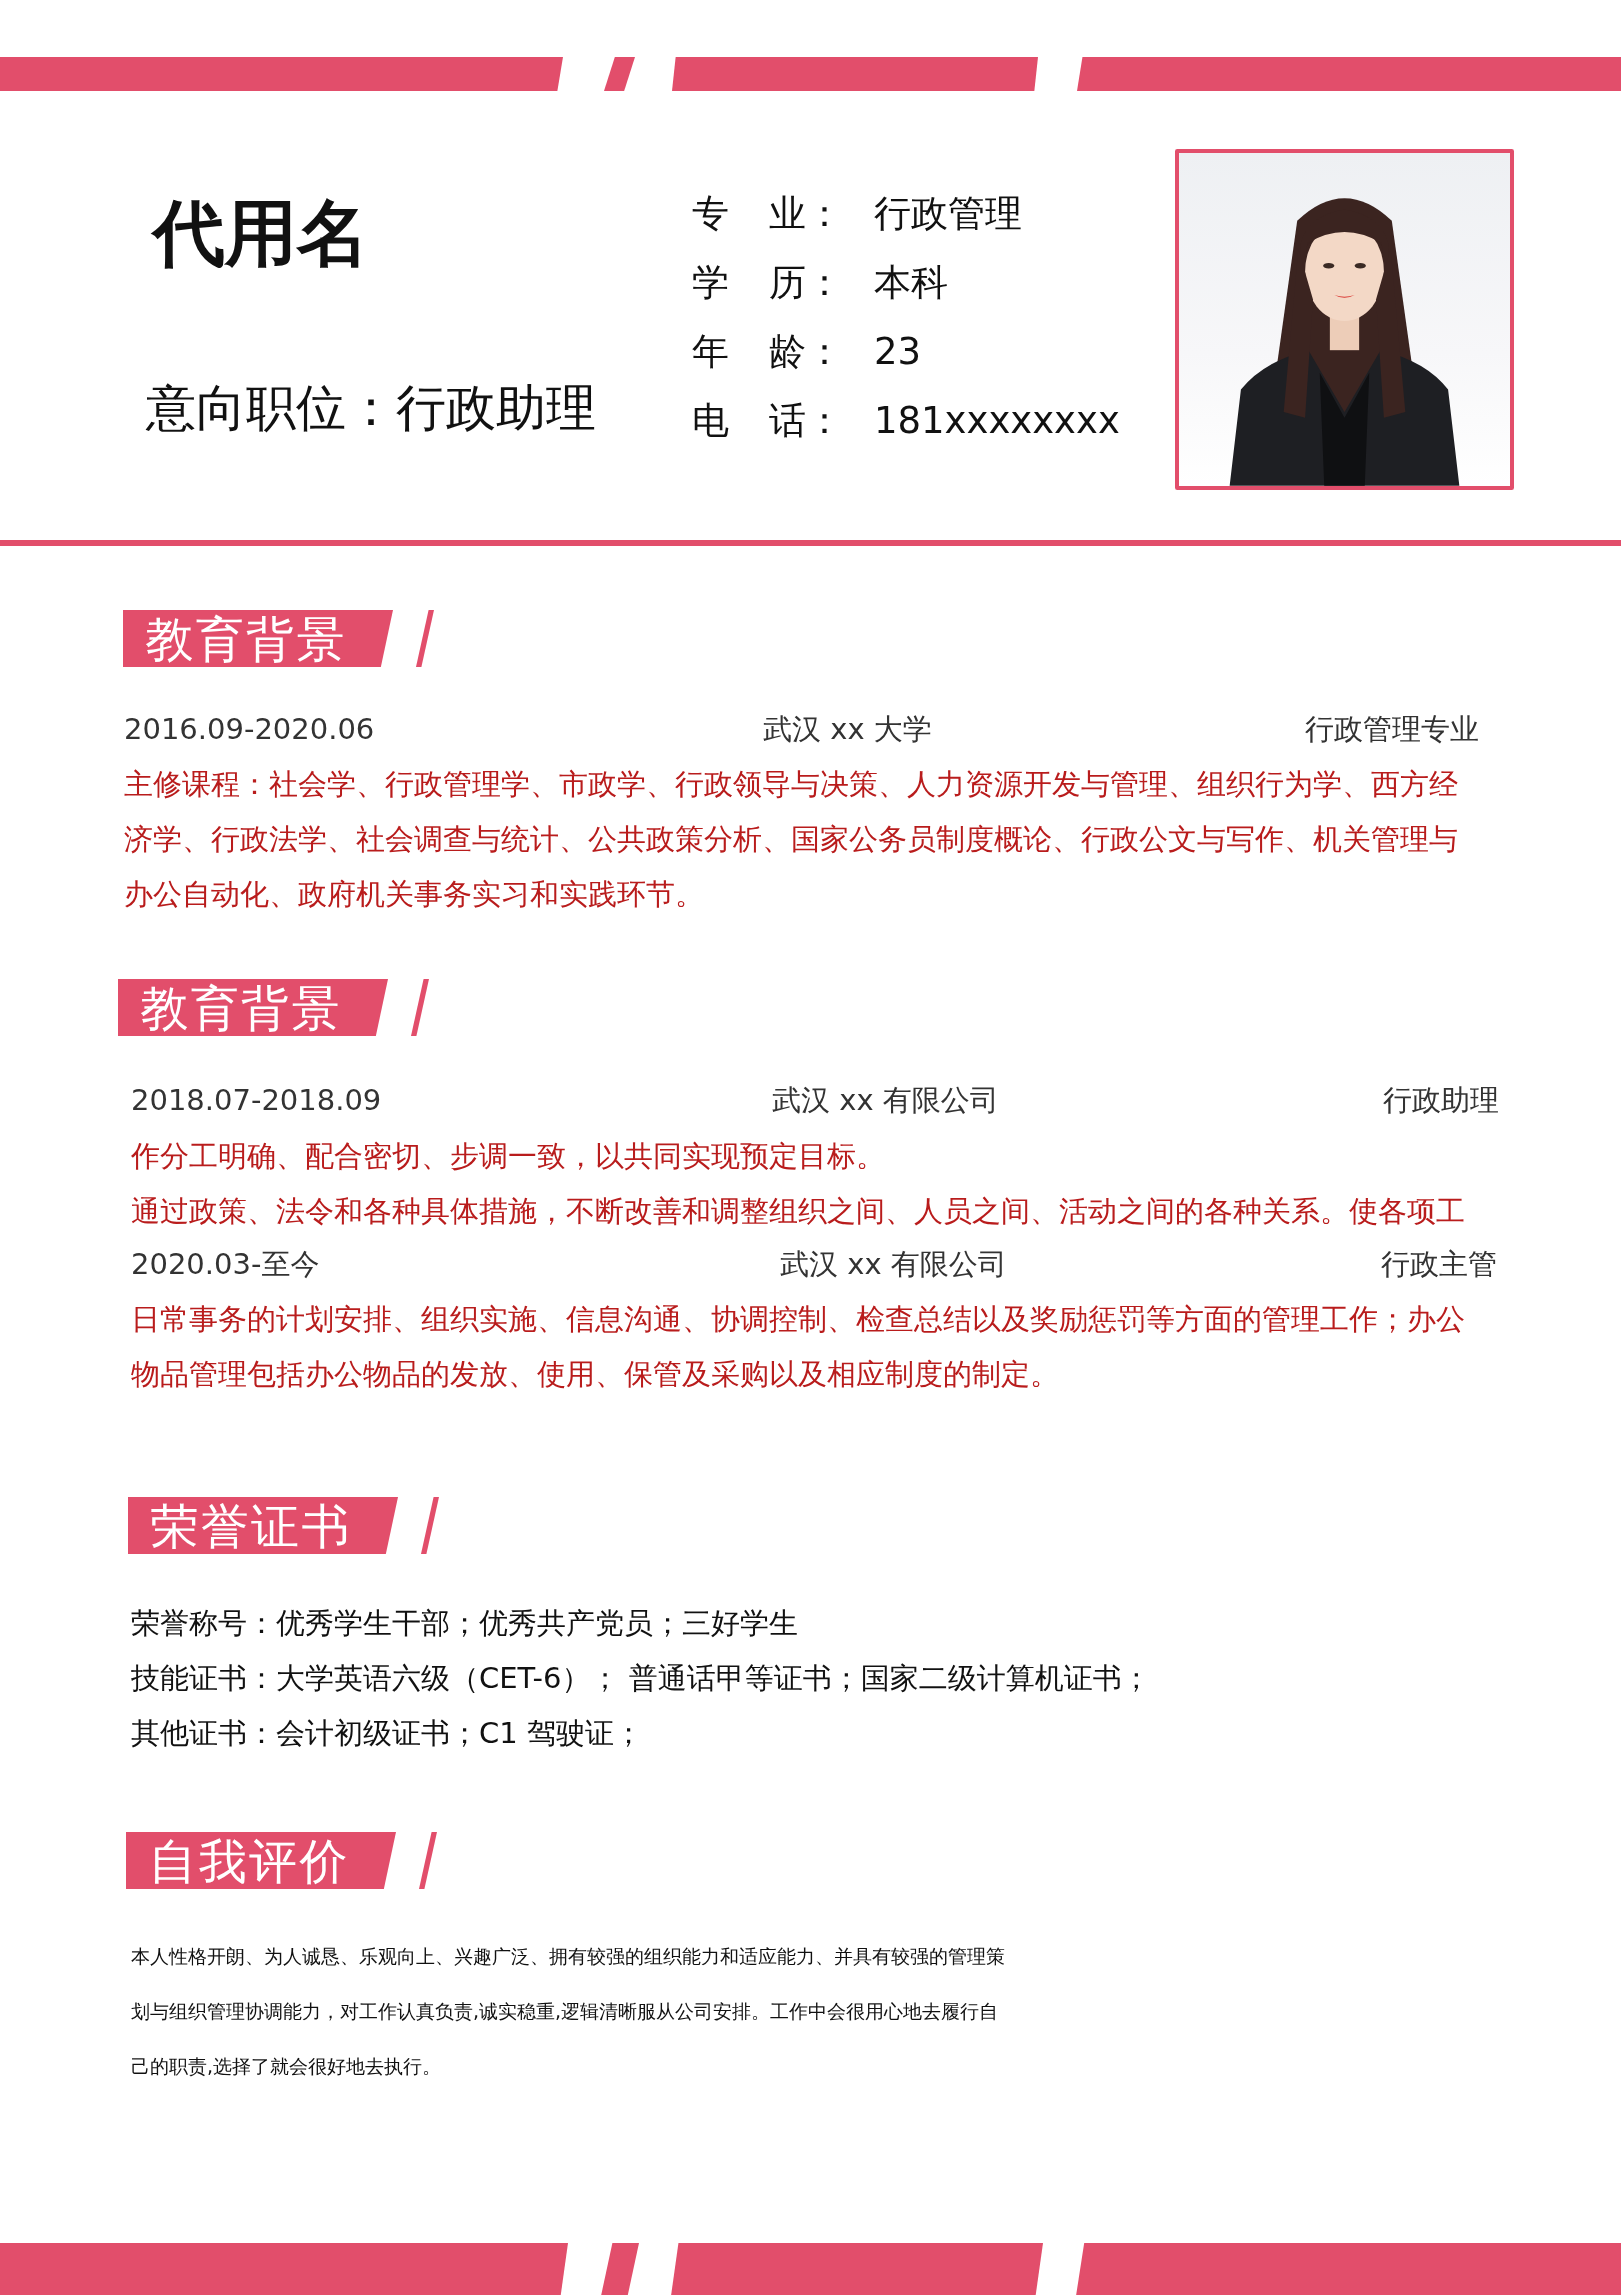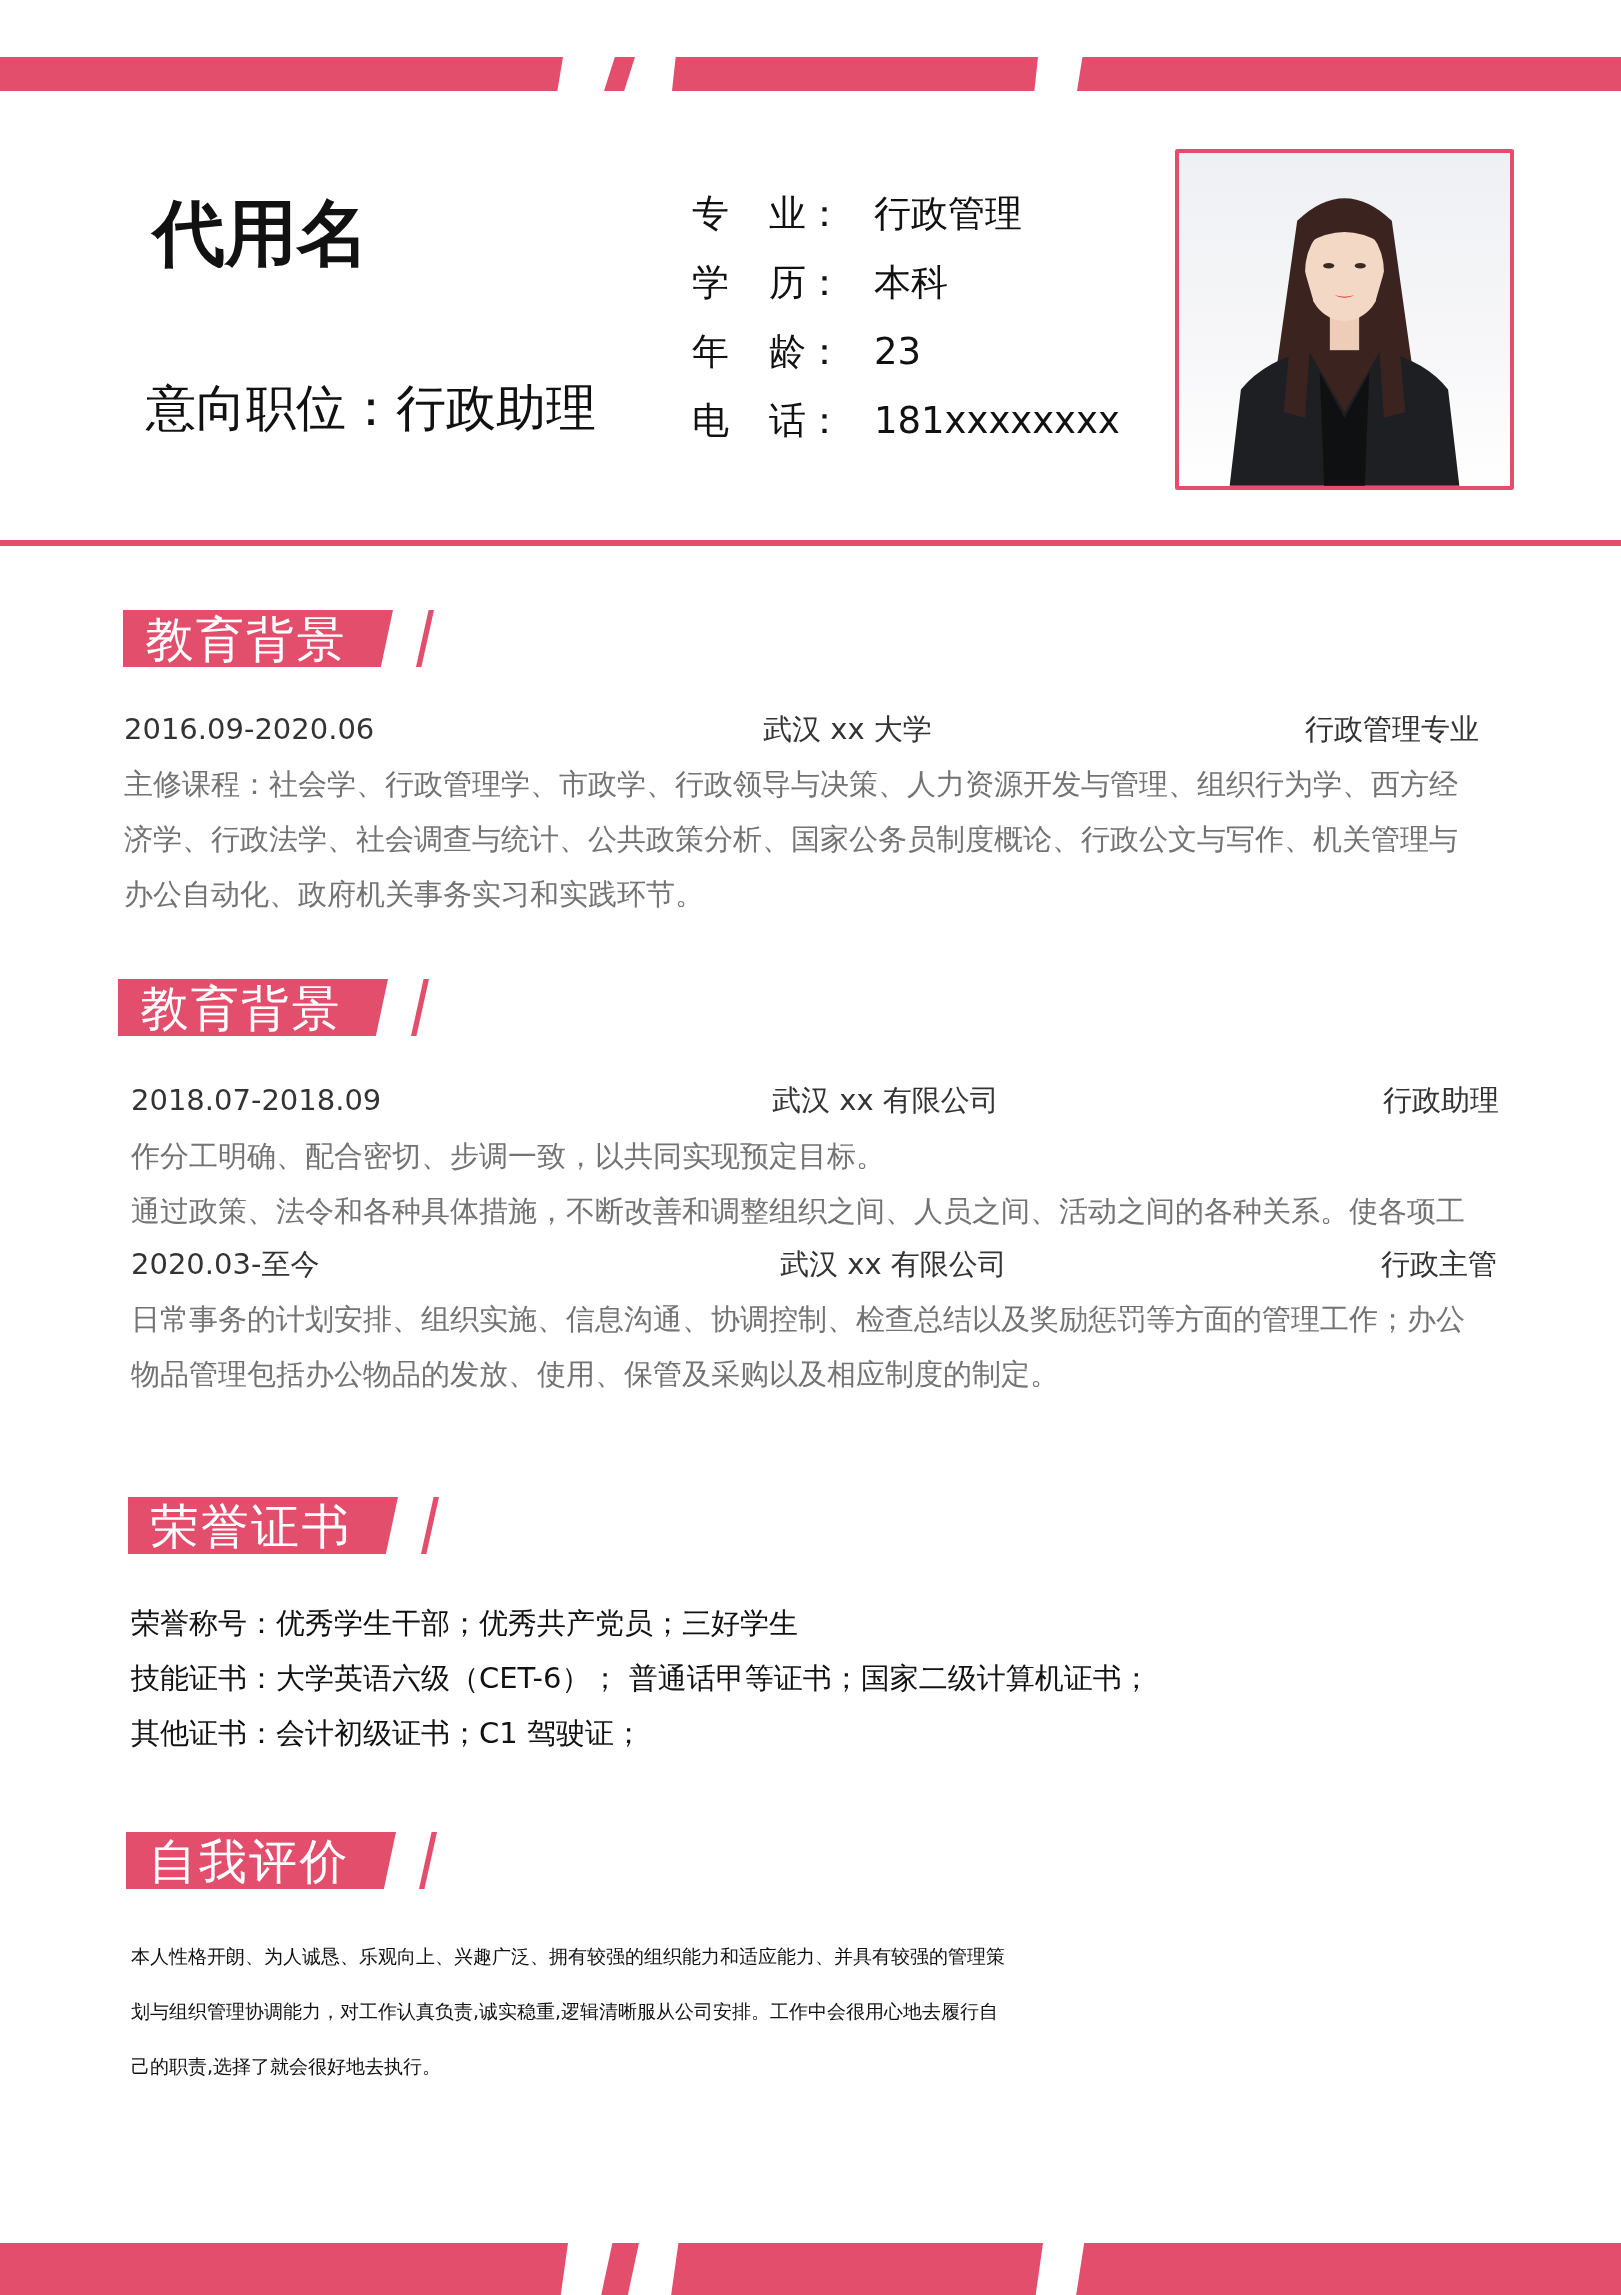--- a/index.html
+++ b/index.html
@@ -26,21 +26,21 @@
   .divider { position:absolute; left:0; top:540px; width:1622px; height:6.2px; background:var(--accent); }
 
   .sec-head { position:absolute; height:57px; }
   .sec-head .tag { position:absolute; left:0; top:0; height:57px; width:270px; background:var(--accent);
                    clip-path:polygon(0 0,100% 0,95.5% 100%,0 100%); }
   .sec-head .tag span { position:absolute; left:22.5px; top:2.3px; font-size:48px; line-height:54px; color:#fff; letter-spacing:2.3px; }
   .sec-head .slash { position:absolute; left:293px; top:0; width:18px; height:57px; background:var(--accent);
                      clip-path:polygon(70% 0,100% 0,30% 100%,0 100%); }
 
   .row3 { position:absolute; font-size:29px; line-height:39px; color:#333; white-space:nowrap; }
-  .para { position:absolute; font-size:29px; line-height:55px; color:#737373; width:1391px; }
+  .para { position:absolute; font-size:29px; line-height:55px; color:#b91c1c; width:1391px; }
   .line { white-space:nowrap; display:block; }
   .honor { position:absolute; font-size:29px; line-height:55px; color:#111; white-space:nowrap; }
   .self { position:absolute; font-size:19px; line-height:55px; color:#111; }
 </style>
 </head>
 <body>
 
 <div id="root" style="--accent:#E24E6B;">
 
   <div class="topbar">

